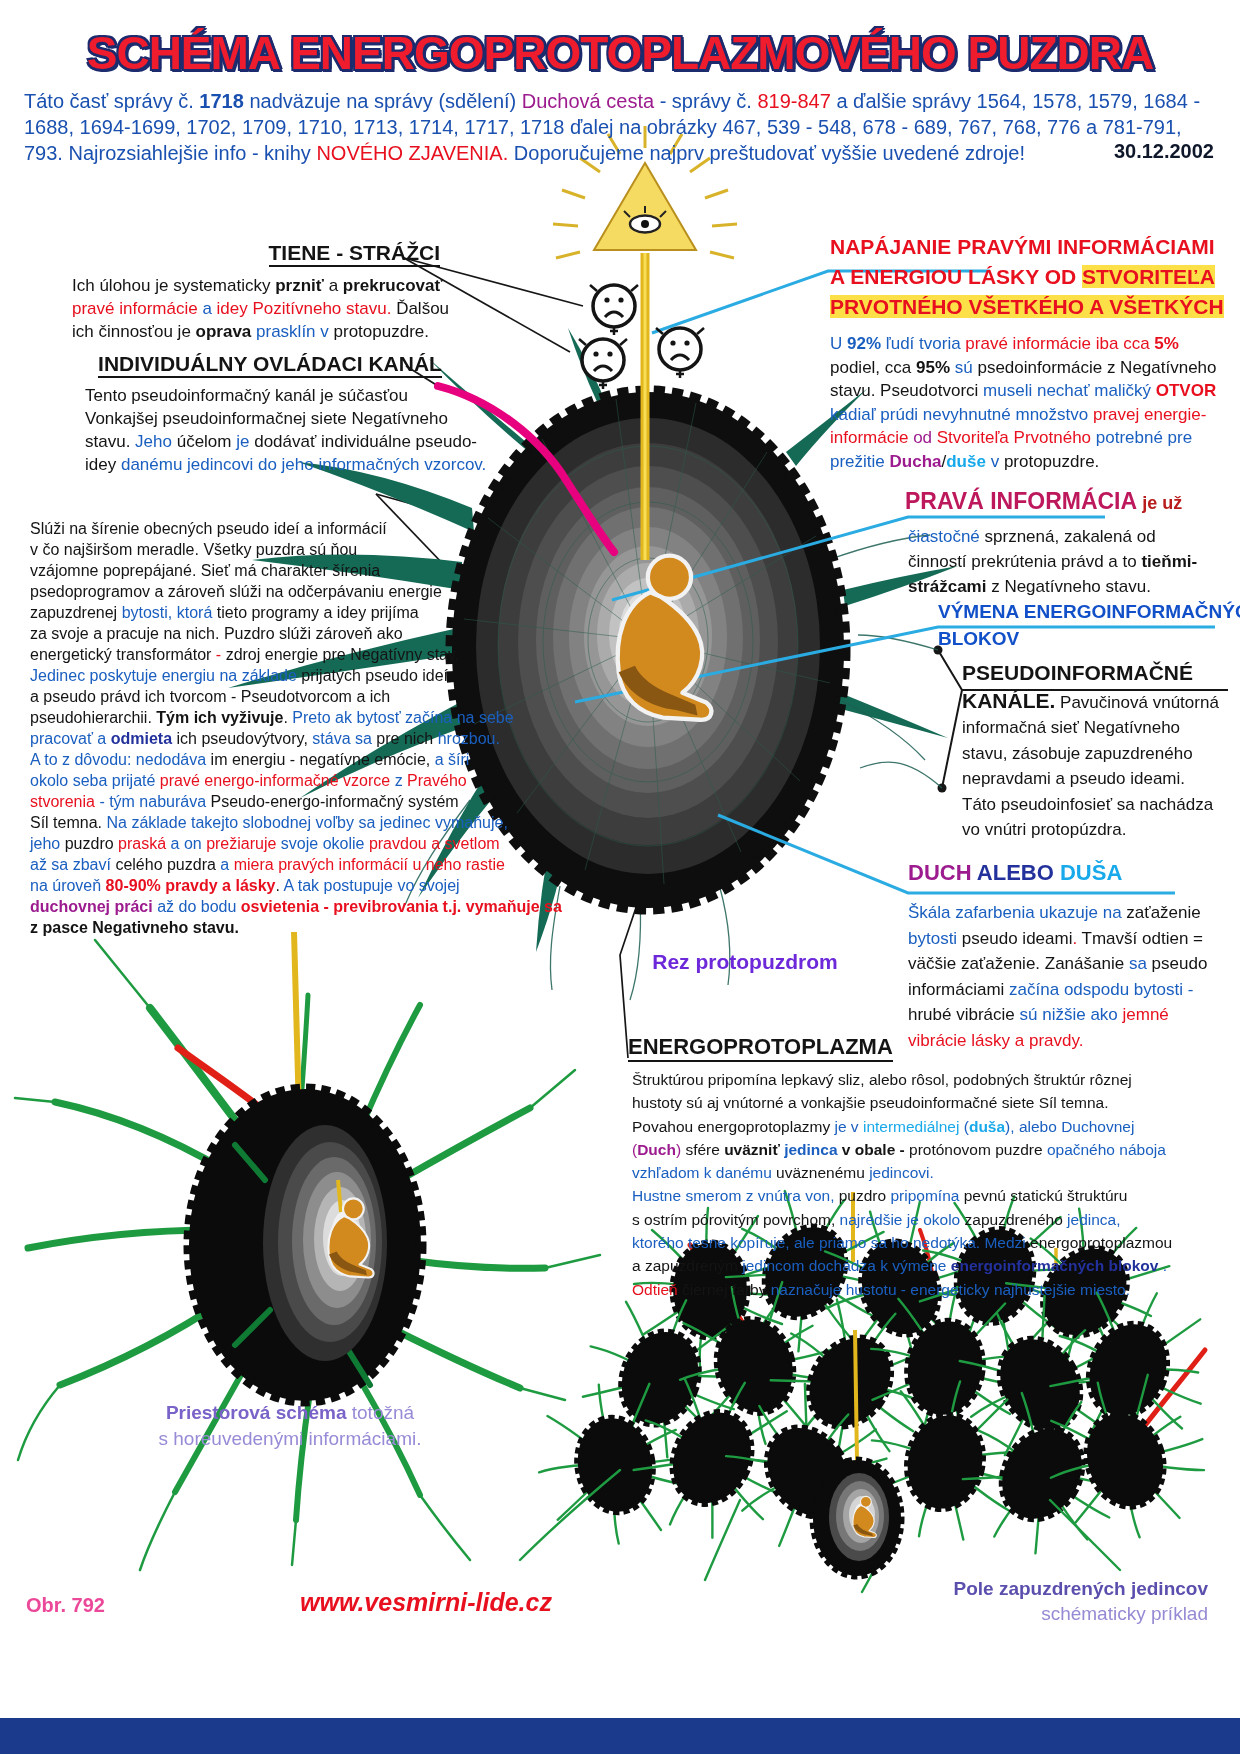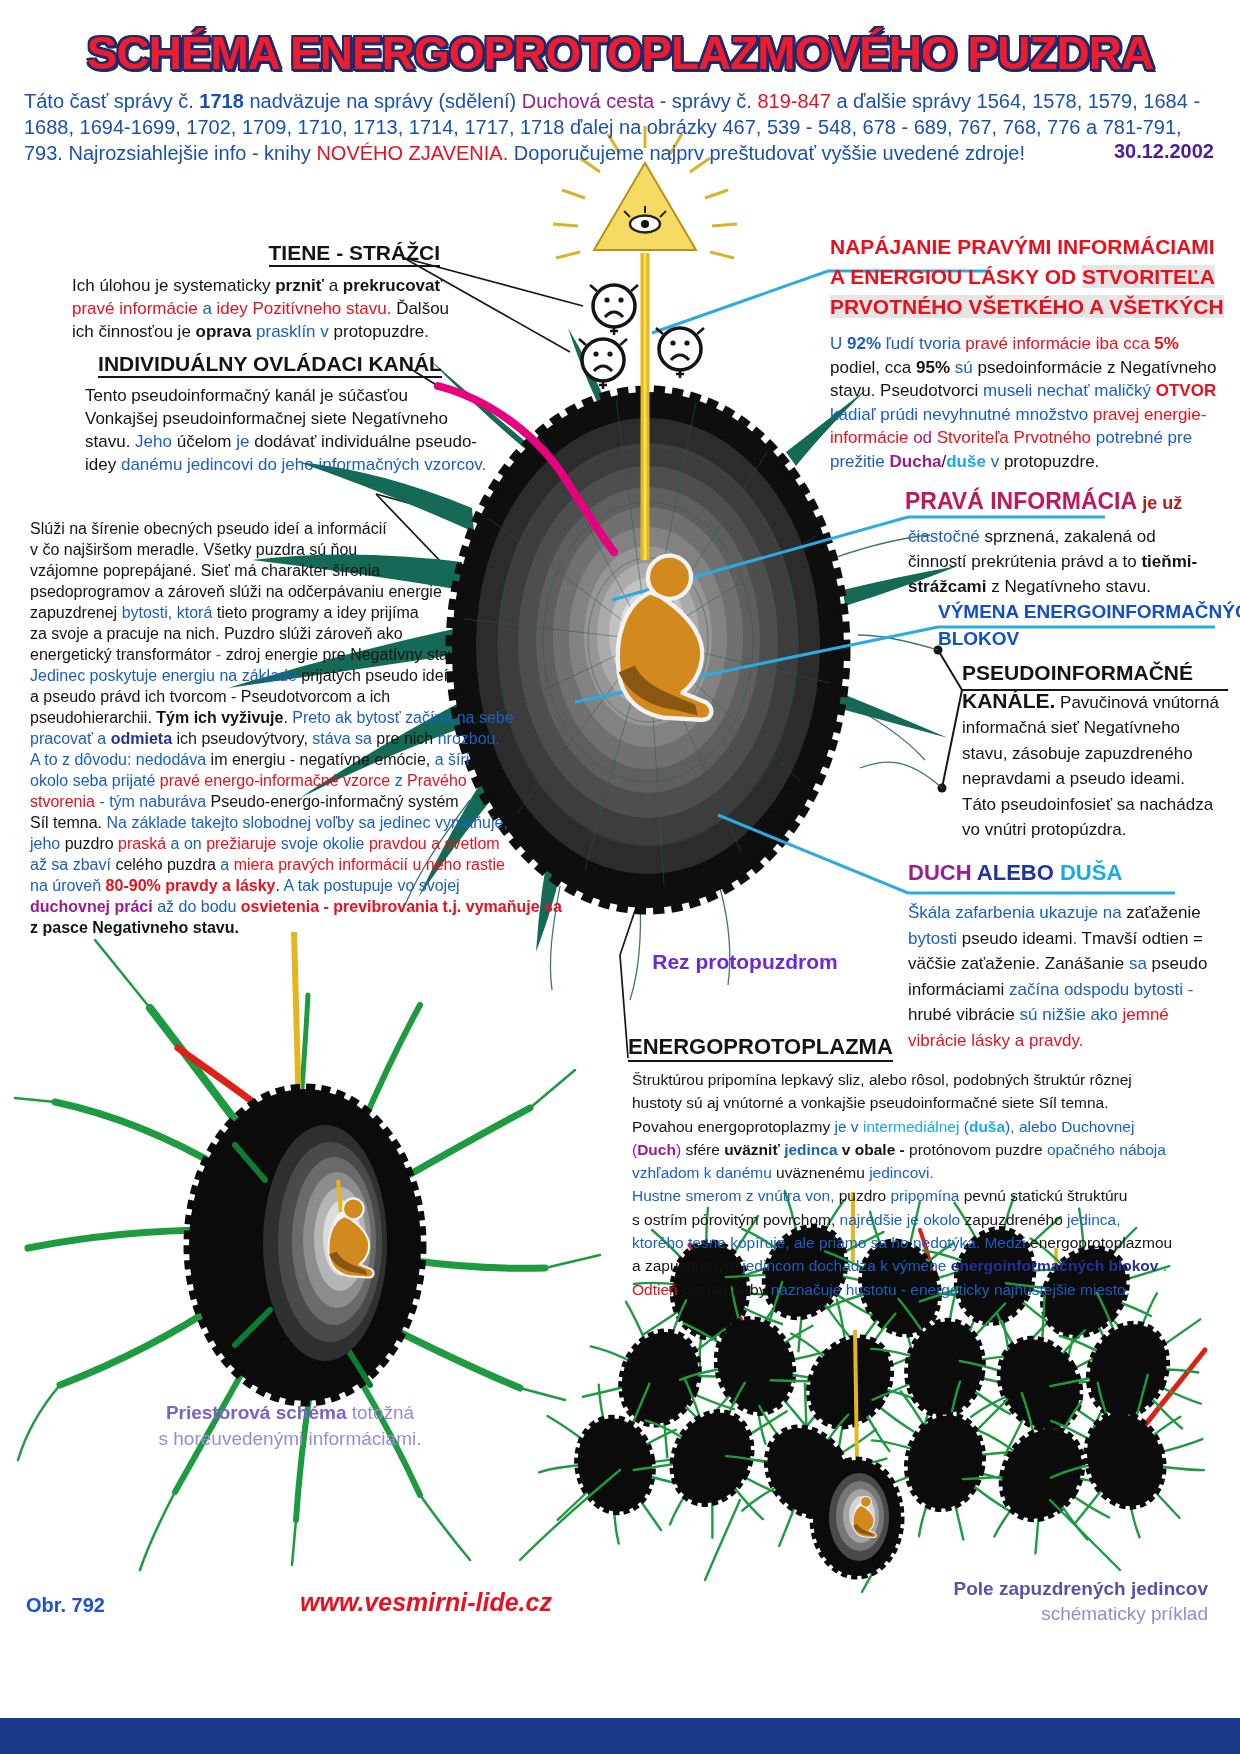--- a/index.html
+++ b/index.html
@@ -3,31 +3,31 @@
 <meta charset="utf-8">
 <style>
   html,body{margin:0;padding:0;background:#fff;}
   #page{position:relative;width:1240px;height:1754px;background:#fff;overflow:hidden;
         font-family:"Liberation Sans",sans-serif;}
   #art{position:absolute;left:0;top:0;}
   .t{position:absolute;white-space:nowrap;color:#141414;z-index:2;}
   
   .b{color:#1a5fc0;} .r{color:#e8101f;} .n{color:#23319c;font-weight:bold;}
   .p{color:#9c1b8e;} .c{color:#18a9ea;} .v{color:#7a63c8;} .pv{color:#5b4fae;}
-  .bold{font-weight:bold;} .hl{background:#e5e5e5;}
+  .bold{font-weight:bold;} .hl{background:#fde047;}
   .big{font-size:23px;font-weight:bold;color:#be185d;}
   .b18{font-size:18px;color:#b91c1c;font-weight:bold;}
   .h22{font-size:21px;font-weight:bold;color:#141414;}
   .ul{border-bottom:2.5px solid #141414;padding-bottom:1px;}
 
   #title{left:0;top:26px;width:1240px;text-align:center;font-size:46px;font-weight:bold;
          color:#ee1c2c;letter-spacing:-1px;
          text-shadow:3px 3px 0 #1c2b6e,-2px -2px 0 #1c2b6e,2px -2px 0 #1c2b6e,-2px 2px 0 #1c2b6e,3px 0 0 #1c2b6e,0 3px 0 #1c2b6e;}
   #intro{left:24px;top:88px;width:1194px;font-size:20px;line-height:26px;color:#1a50b0;white-space:normal;}
-  #date{right:26px;top:140px;font-size:20px;font-weight:bold;color:#4c1d95;}
+  #date{right:26px;top:140px;font-size:20px;font-weight:bold;color:#0f172a;}
 
   #tiene-h{left:180px;top:241px;width:260px;text-align:right;font-size:21px;font-weight:bold;}
   #tiene-p{left:72px;top:274px;font-size:17px;line-height:23px;}
   #ind-h{left:80px;top:352px;width:380px;text-align:center;font-size:21px;font-weight:bold;}
   #ind-p{left:85px;top:384px;font-size:17px;line-height:23px;}
   #ovl-h{left:42px;top:488px;font-size:21px;font-weight:bold;}
   #ovl-p{left:30px;top:518px;font-size:16px;line-height:21px;}
 
   #nap-h{left:830px;top:232px;font-size:21px;line-height:30px;font-weight:bold;color:#e8101f;}
   #nap-p{left:830px;top:332px;font-size:17px;line-height:23.5px;}
@@ -37,21 +37,21 @@
   #pse-p{left:962px;top:660px;font-size:17px;line-height:25.5px;}
   #duch-h{left:908px;top:860px;font-size:22px;font-weight:bold;}
   #duch-p{left:908px;top:900px;font-size:17px;line-height:25.5px;}
 
   #rez{left:630px;top:950px;width:230px;text-align:center;font-size:21px;font-weight:bold;color:#6d28d9;}
   #eng-h{left:628px;top:1034px;font-size:22px;font-weight:bold;}
   #eng-p{left:632px;top:1068px;font-size:15.5px;line-height:23.3px;}
 
   #priestor{left:110px;top:1400px;width:360px;text-align:center;font-size:19px;line-height:26px;color:#988ad6;}
   #pole{right:32px;top:1576px;text-align:right;font-size:19px;line-height:25px;color:#958bd4;}
-  #obr{left:26px;top:1594px;font-size:20px;font-weight:bold;color:#1d4ed8;}
+  #obr{left:26px;top:1594px;font-size:20px;font-weight:bold;color:#ec4899;}
   #site{left:300px;top:1588px;font-size:25px;font-weight:bold;color:#e8101f;font-style:italic;}
   #bottombar{position:absolute;left:0;top:1718px;width:1240px;height:36px;background:#1b3a8c;z-index:2;}
 </style>
 </head>
 <body>
 
 <div id="page">
 
 <svg id="art" width="1240" height="1754" viewBox="0 0 1240 1754">
   <defs>

